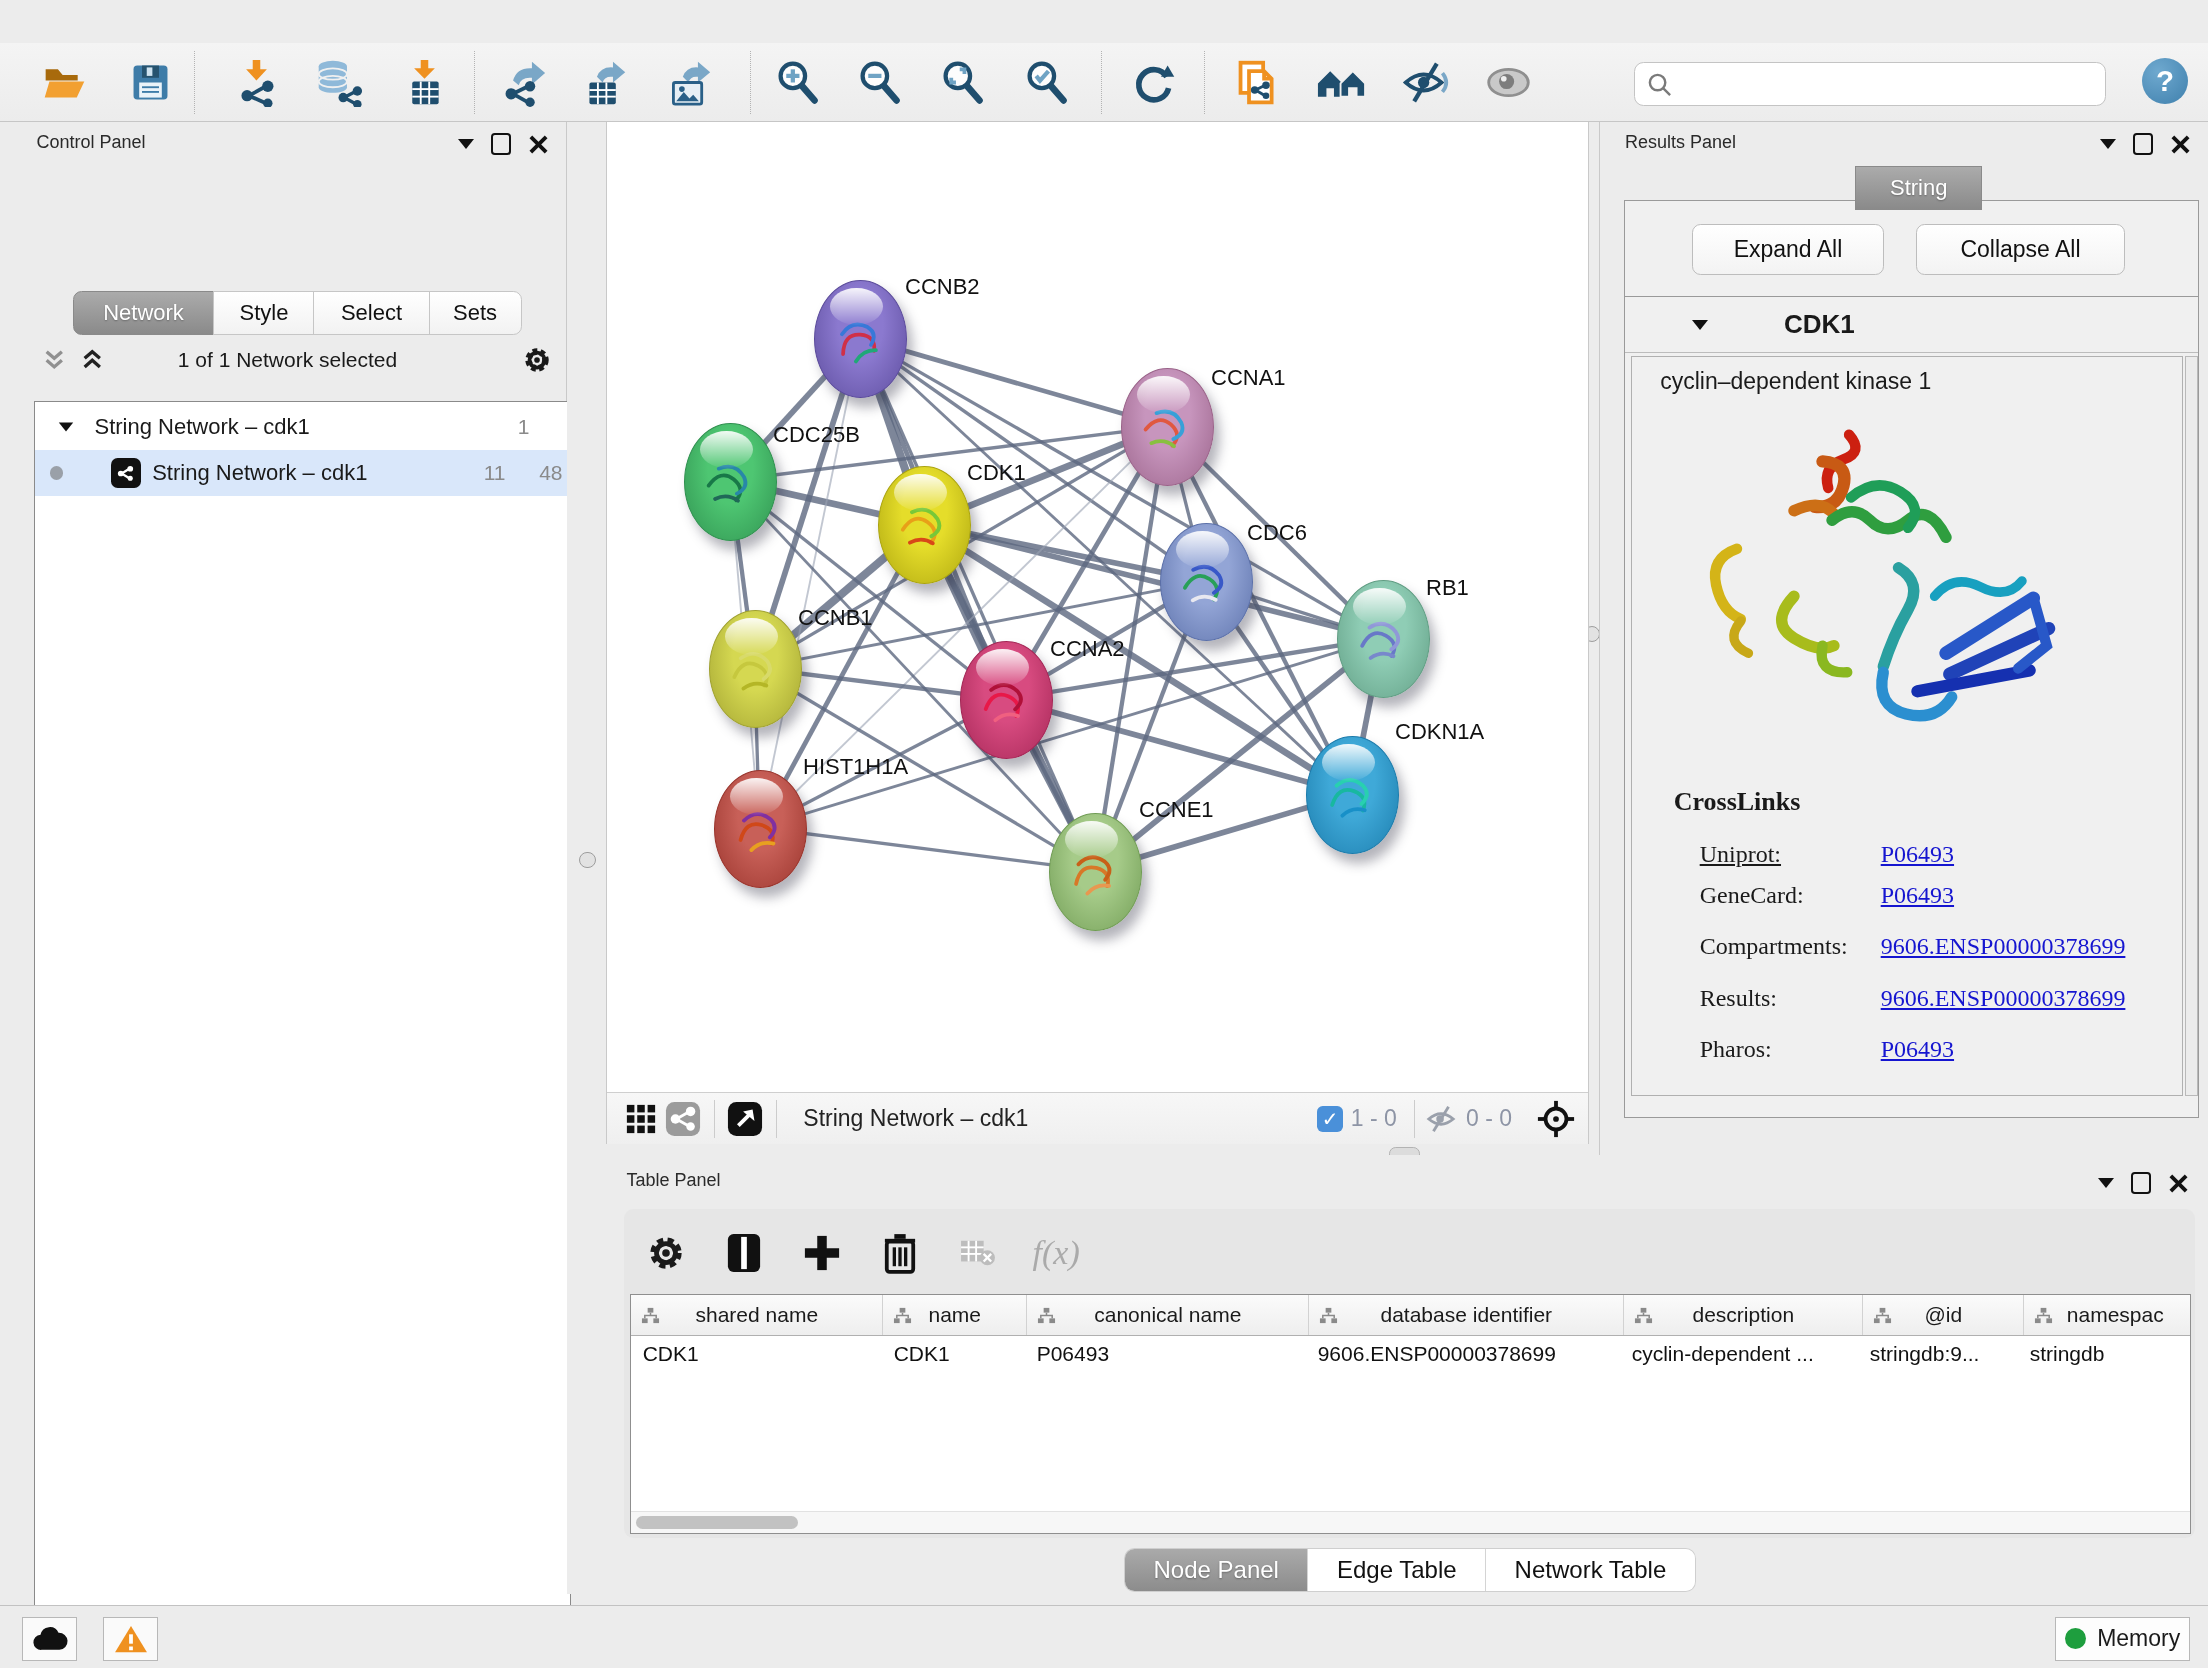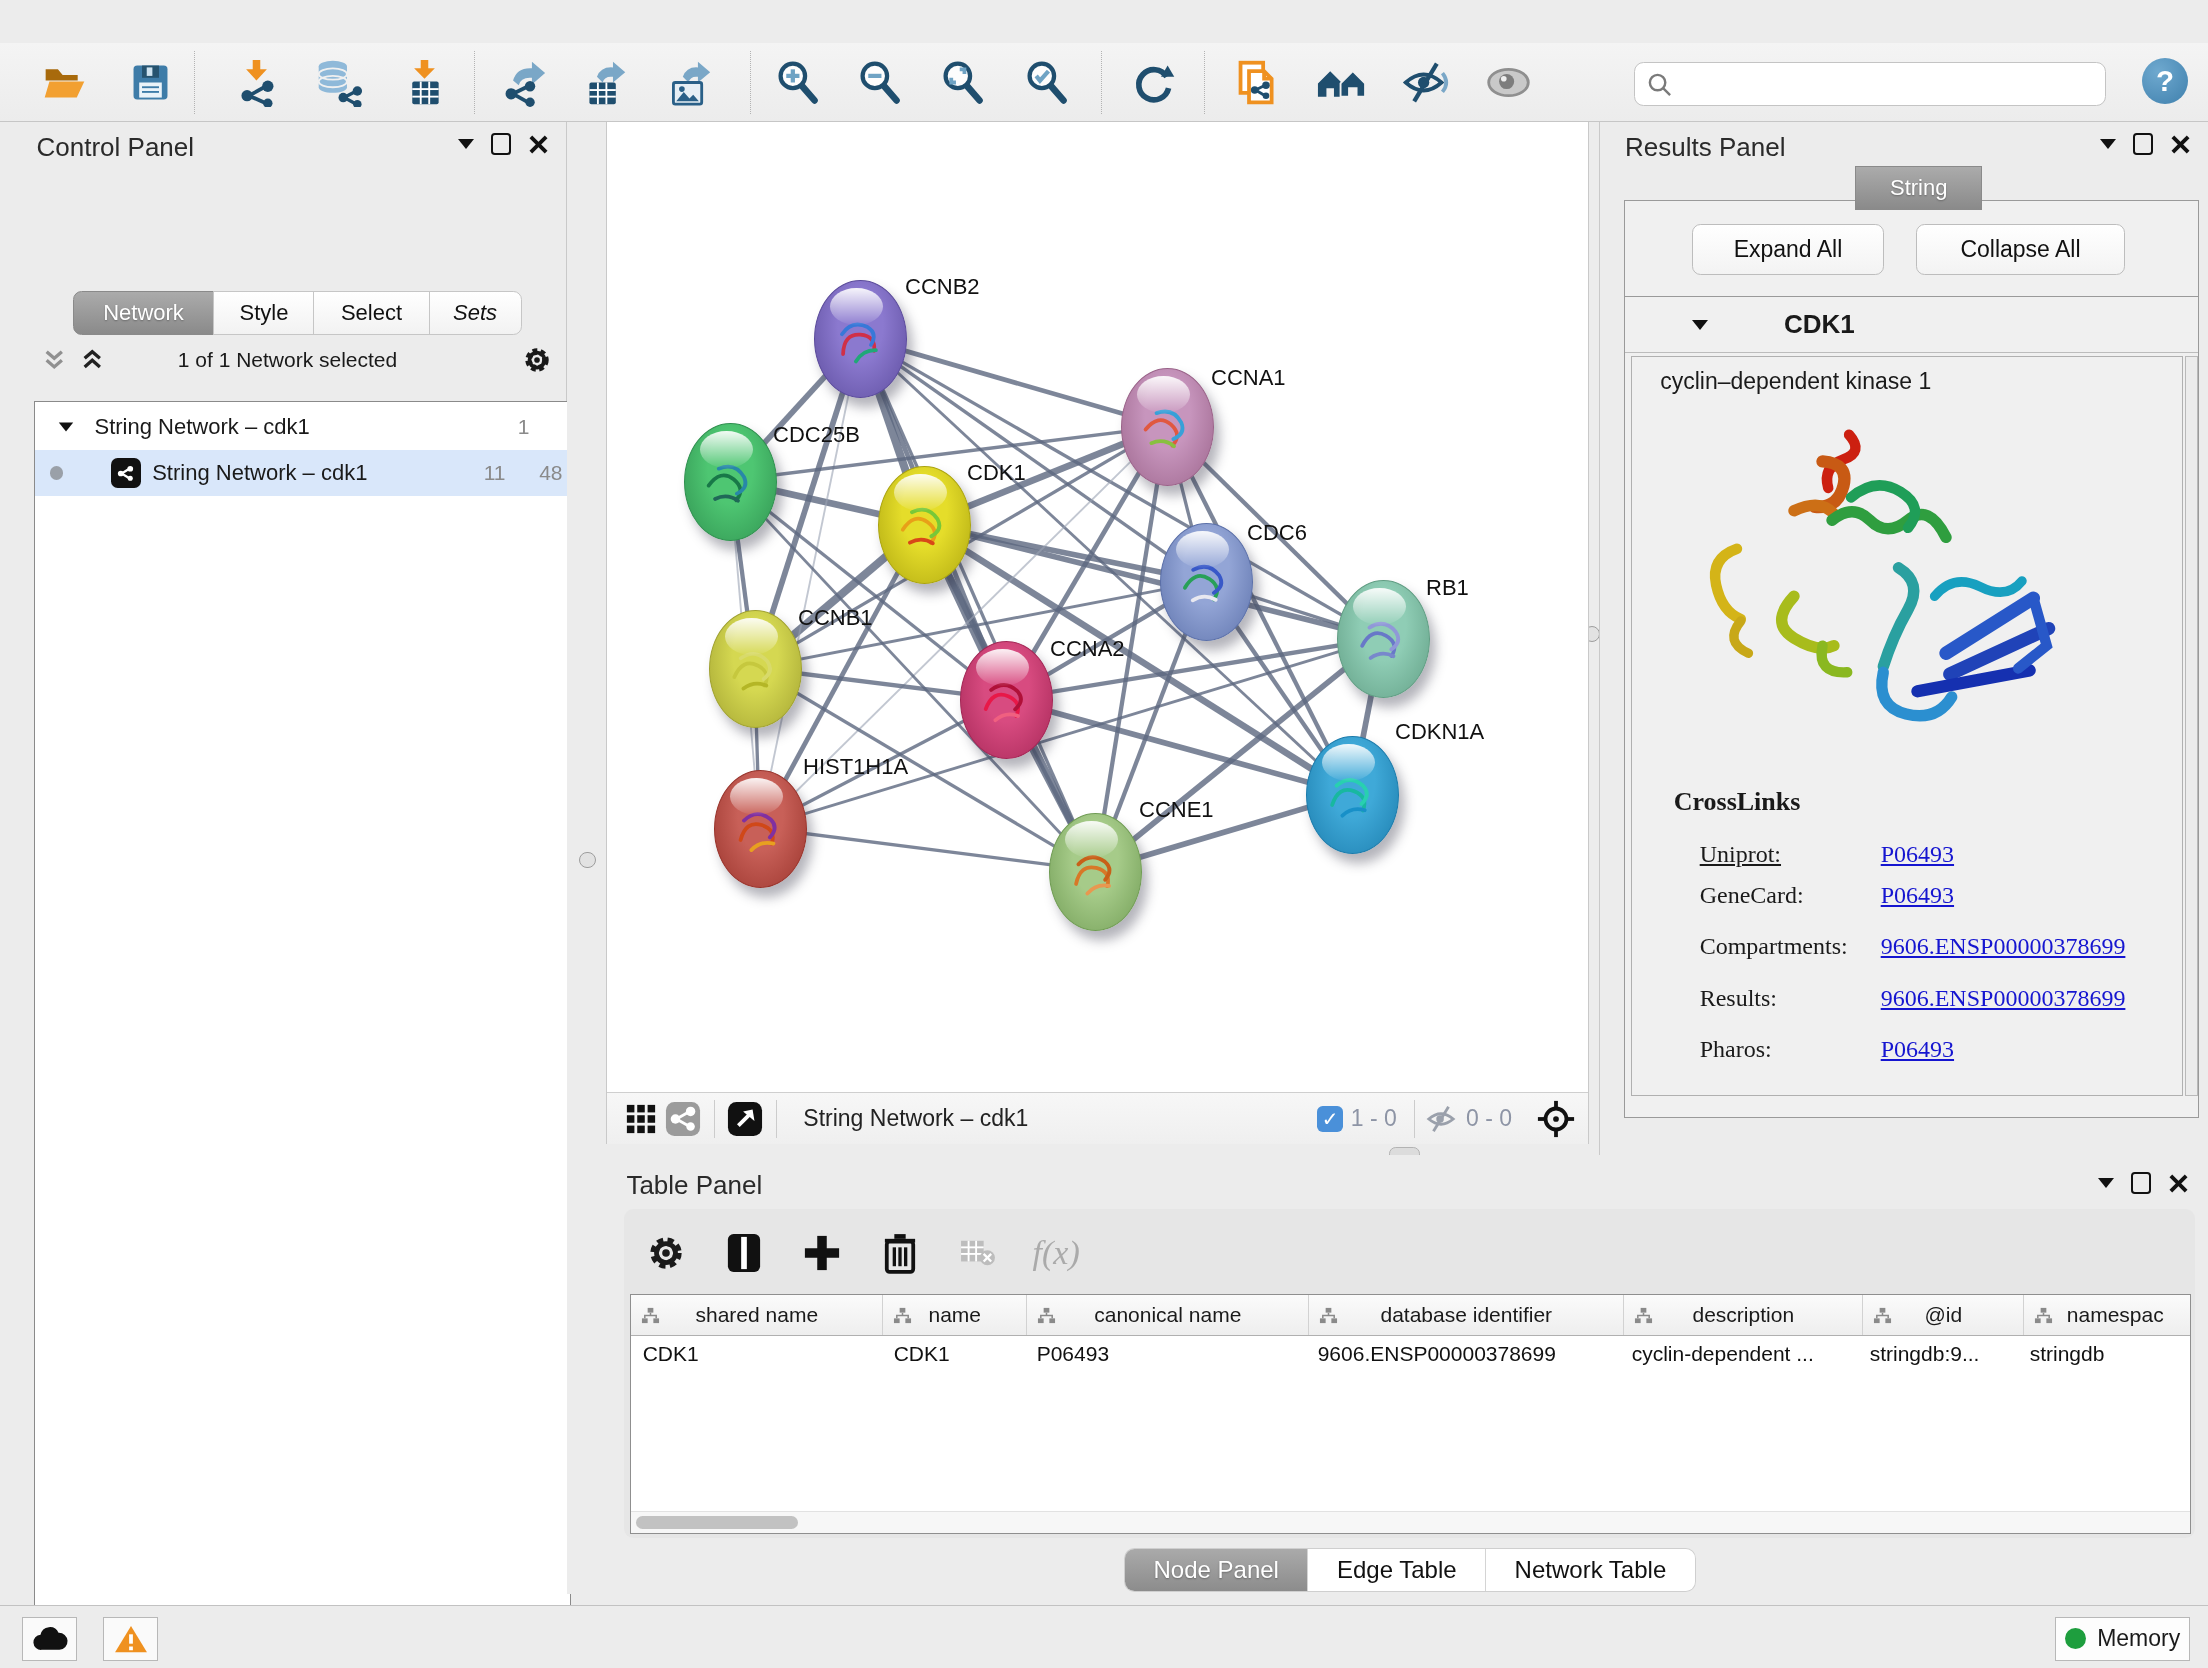--- a/index.html
+++ b/index.html
@@ -12,21 +12,21 @@
 
   
   .toolbar{position:absolute;left:0;top:43px;width:100%;height:78px;background:linear-gradient(#f4f4f4,#ececec);border-bottom:1px solid #c6c6c6;}
   .tbi{position:absolute;top:13.3px;width:53px;height:53px;display:flex;align-items:center;justify-content:center;cursor:pointer;}
   .tbsep{position:absolute;top:7.6px;width:0;height:63px;border-left:1.9px dotted #b3b3b3;}
   .searchbox{position:absolute;left:1634px;top:19px;width:470px;height:42px;background:#fff;border:1.9px solid #c4c4c4;border-radius:9.5px;display:flex;align-items:center;}
   .searchbox svg{margin-left:11.4px;}
   .helpbtn{position:absolute;left:2142px;top:15px;width:46px;height:46px;border-radius:50%;background:radial-gradient(circle at 35% 30%,#6fa9cf,#3f80ad);display:flex;align-items:center;justify-content:center;color:#fff;font-size:29.5px;font-weight:bold;cursor:pointer;}
 
   
-  .phead{position:absolute;font-size:26px;color:#2a2a2a;}
+  .phead{position:absolute;font-size:18px;color:#2a2a2a;}
   .pctl{position:absolute;display:flex;align-items:center;gap:17px;}
   .tri-down{width:0;height:0;border-left:8.6px solid transparent;border-right:8.6px solid transparent;border-top:10.5px solid #111;display:inline-block;}
   .floatbox{width:16px;height:18px;border:2.9px solid #111;border-radius:3.8px;display:inline-block;}
   .closex{font-size:25px;font-weight:bold;line-height:1;display:inline-block;}
 
   
   .cpanel{position:absolute;left:9.5px;top:122px;width:556px;height:1472px;background:#ececec;border-right:1px solid #c9c9c9;}
   .cp-title{left:27px;top:9.5px;}
   .tab{position:absolute;height:42px;border:1px solid #c6c6c6;background:linear-gradient(#ffffff,#f2f2f2);display:flex;align-items:center;justify-content:center;font-size:22px;color:#111;cursor:pointer;}
   .tab.sel{background:linear-gradient(#ababab,#8a8a8a);color:#fff;border-color:#8a8a8a;text-shadow:0 1px 1.9px rgba(0,0,0,.3);}
@@ -284,21 +284,21 @@
     </div>
     <div class="tab sel" style="left:63px;top:169px;width:140px;border-radius:8.6px 0 0 8.6px;">
         <span>Network</span>
       </div>
     <div class="tab" style="left:203px;top:169px;width:101px;">
         <span>Style</span>
       </div>
     <div class="tab" style="left:303px;top:169px;width:116px;">
         <span>Select</span>
       </div>
-    <div class="tab" style="left:419px;top:169px;width:91px;border-radius:0 8.6px 8.6px 0;font-style:italic;">
+    <div class="tab" style="left:419px;top:169px;width:91px;border-radius:0 8.6px 8.6px 0;">
         <span>Sets</span>
       </div>
 
     <div class="cp-status">
       <svg width="28.5" height="28.5" viewBox="0 0 30 30" style="position:absolute;left:30px;">
           <polyline points="7,6 15,13 23,6" fill="none" stroke="#909090" stroke-width="3.5"></polyline>
           <polyline points="7,15 15,22 23,15" fill="none" stroke="#909090" stroke-width="3.5"></polyline>
         </svg>
       <svg width="28.5" height="28.5" viewBox="0 0 30 30" style="position:absolute;left:68px;">
           <polyline points="7,13 15,6 23,13" fill="none" stroke="#222" stroke-width="3.5"></polyline>

